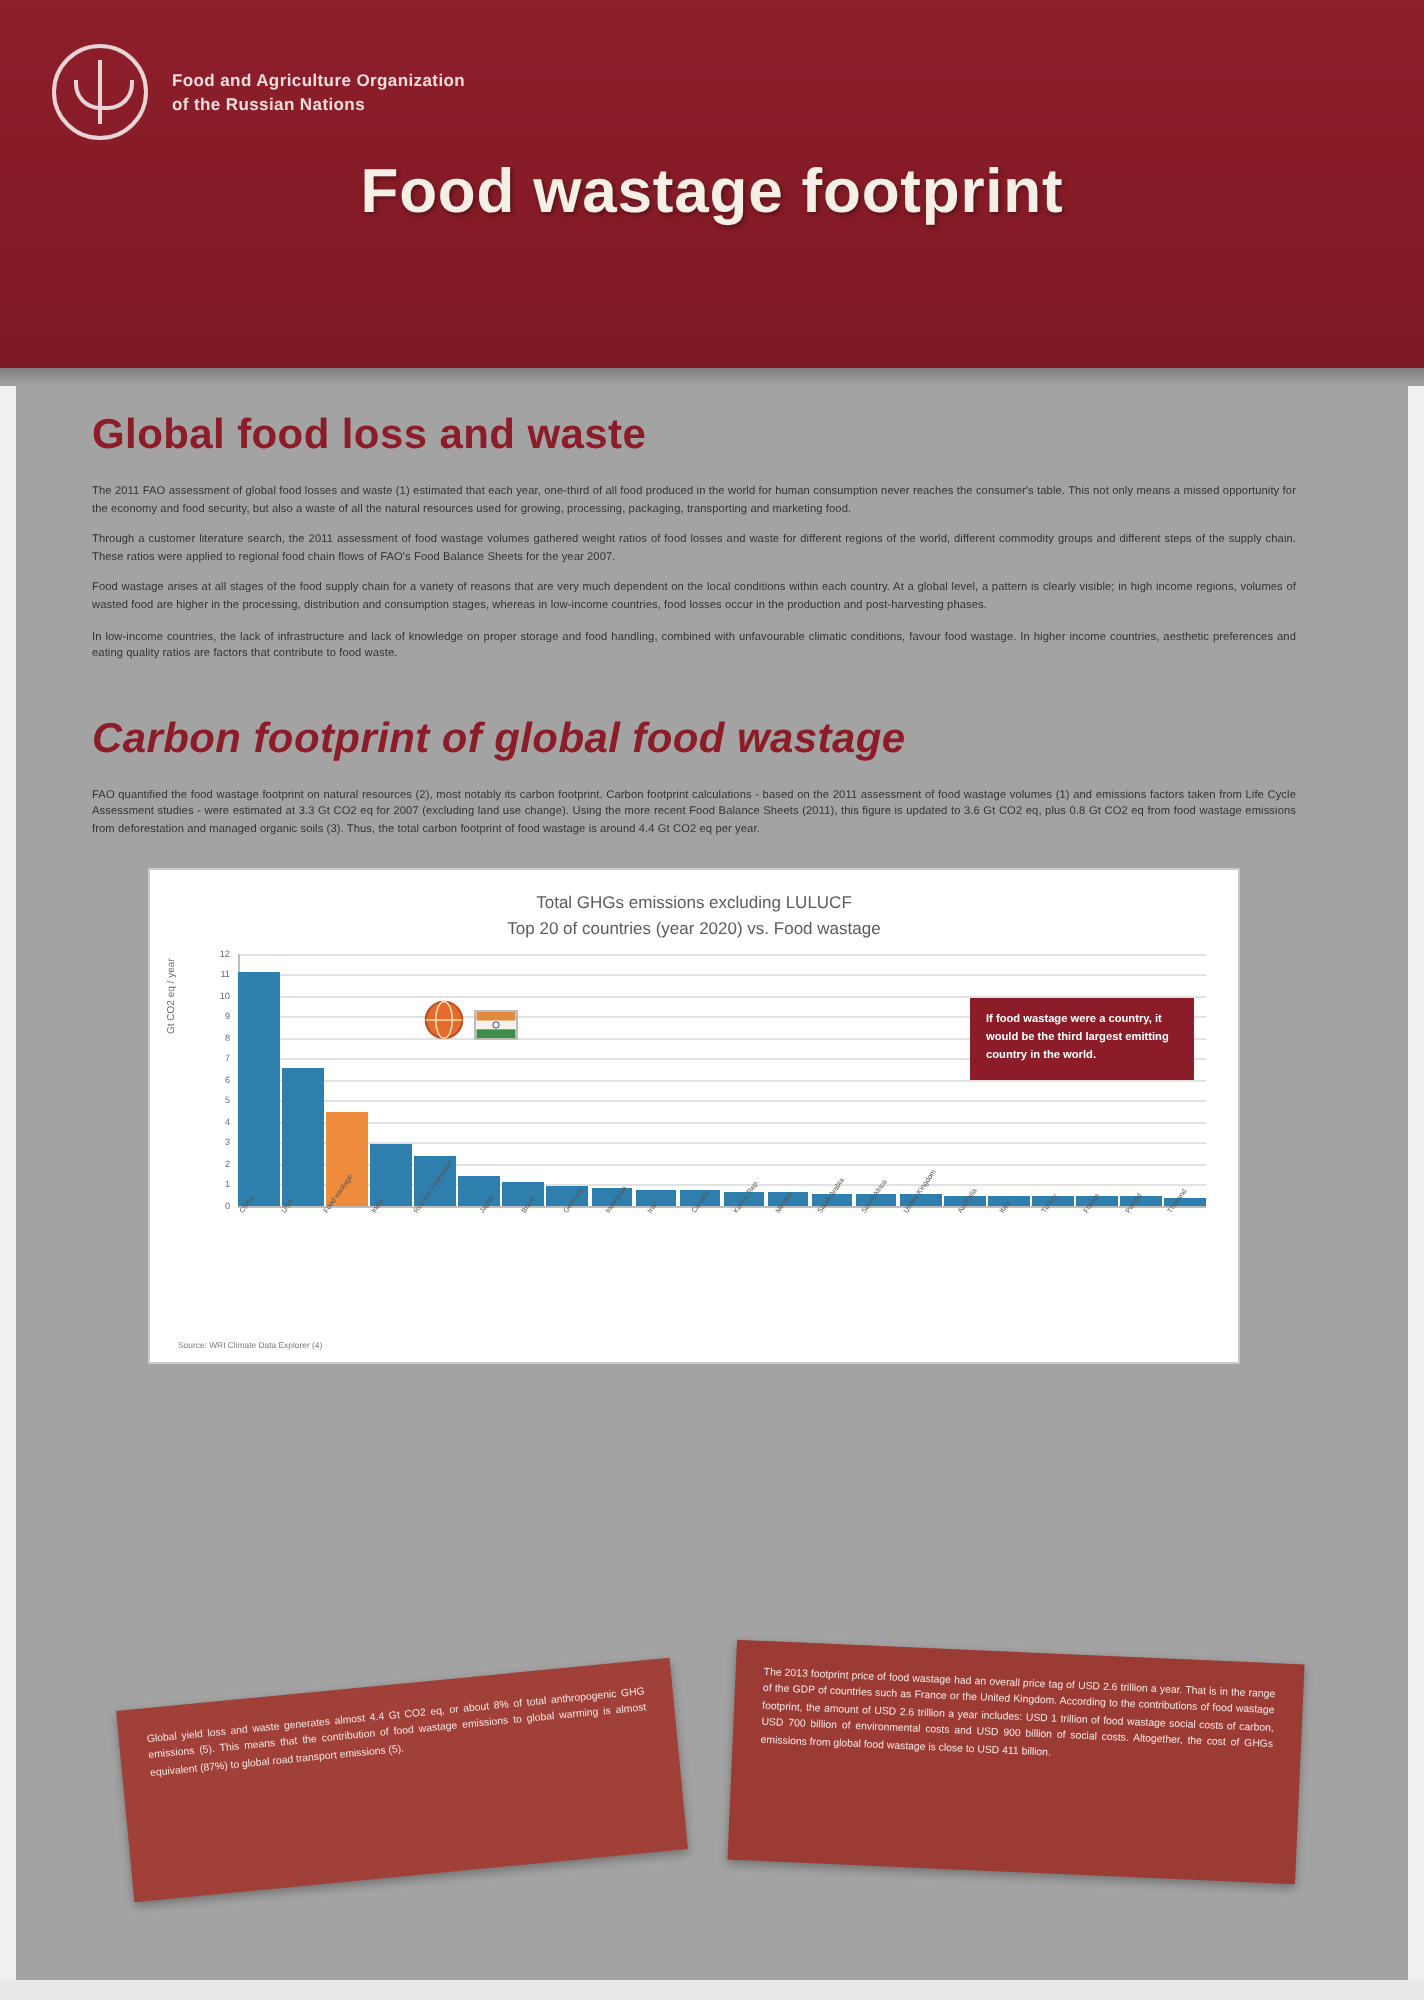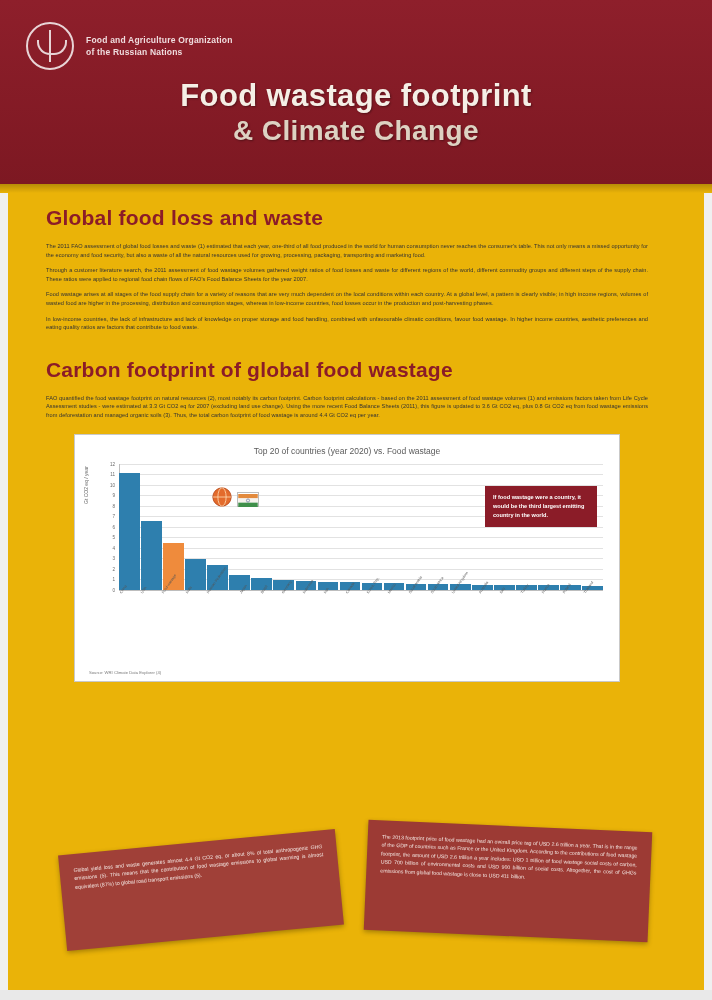--- a/index.html
+++ b/index.html
@@ -12,21 +12,21 @@
     height: 1000px;
     font-family: "Liberation Sans", sans-serif;
     color: #2b2b2b;
     overflow: hidden;
     position: relative;
   }
   .page {
     width: 712px;
     height: 1000px;
     position: relative;
-    background: #eab308;
+    background: #a3a3a3;
     box-sizing: border-box;
   }
 
   
   .header {
     position: relative;
     width: 712px;
     height: 184px;
     background: #8b1c28;
     background: linear-gradient(180deg, #8e1f2b 0%, #7d1822 100%);
@@ -114,20 +114,21 @@
   }
   h2.section-title {
     color: #8b1c28;
     font-size: 21px;
     font-weight: bold;
     margin: 0 0 12px 0;
     letter-spacing: 0.2px;
   }
   h2.section-title.second {
     margin-top: 26px;
+    font-style: italic;
   }
   p.body-text {
     font-size: 5.6px;
     line-height: 8.6px;
     text-align: justify;
     margin: 0 0 7px 0;
     color: #333333;
     letter-spacing: 0.05px;
   }
 
@@ -331,40 +332,40 @@
   <div class="header">
     <div class="fao-logo-row">
       <div class="fao-emblem"></div>
       <div class="fao-name">
         <div>Food and Agriculture Organization</div>
         <div>of the Russian Nations</div>
       </div>
     </div>
     <div class="title-block">
       <div class="title-line1">Food wastage footprint</div>
-      <div class="title-line2">&amp; Climate Change</div>
     </div>
   </div>
   <div class="header-shadow"></div>
   <div class="side-rail"></div>
   <div class="side-rail-right"></div>
 
   <div class="content">
 
     <h2 class="section-title">Global food loss and waste</h2>
     <p class="body-text">The 2011 FAO assessment of global food losses and waste (1) estimated that each year, one-third of all food produced in the world for human consumption never reaches the consumer's table. This not only means a missed opportunity for the economy and food security, but also a waste of all the natural resources used for growing, processing, packaging, transporting and marketing food.</p>
     <p class="body-text">Through a customer literature search, the 2011 assessment of food wastage volumes gathered weight ratios of food losses and waste for different regions of the world, different commodity groups and different steps of the supply chain. These ratios were applied to regional food chain flows of FAO's Food Balance Sheets for the year 2007.</p>
     <p class="body-text">Food wastage arises at all stages of the food supply chain for a variety of reasons that are very much dependent on the local conditions within each country. At a global level, a pattern is clearly visible; in high income regions, volumes of wasted food are higher in the processing, distribution and consumption stages, whereas in low-income countries, food losses occur in the production and post-harvesting phases.</p>
     <p class="body-text">In low-income countries, the lack of infrastructure and lack of knowledge on proper storage and food handling, combined with unfavourable climatic conditions, favour food wastage. In higher income countries, aesthetic preferences and eating quality ratios are factors that contribute to food waste.</p>
 
     <h2 class="section-title second">Carbon footprint of global food wastage</h2>
     <p class="body-text">FAO quantified the food wastage footprint on natural resources (2), most notably its carbon footprint. Carbon footprint calculations - based on the 2011 assessment of food wastage volumes (1) and emissions factors taken from Life Cycle Assessment studies - were estimated at 3.3 Gt CO2 eq for 2007 (excluding land use change). Using the more recent Food Balance Sheets (2011), this figure is updated to 3.6 Gt CO2 eq, plus 0.8 Gt CO2 eq from food wastage emissions from deforestation and managed organic soils (3). Thus, the total carbon footprint of food wastage is around 4.4 Gt CO2 eq per year.</p>
 
     <div class="chart-panel">
       <div class="chart-title">
+        <div><span>Total GHGs emissions excluding LULUCF</span></div>
         <div><span>Top 20 of countries (year 2020) vs. Food wastage</span></div>
       </div>
 
       <div class="plot-wrap">
         <div class="y-axis-label">Gt CO2 eq / year</div>
         <div class="ticks" id="ticks">
             <div class="tick" style="top: 126px;">0</div>
             <div class="tick" style="top: 115.5px;">1</div>
             <div class="tick" style="top: 105px;">2</div>
             <div class="tick" style="top: 94.5px;">3</div>

